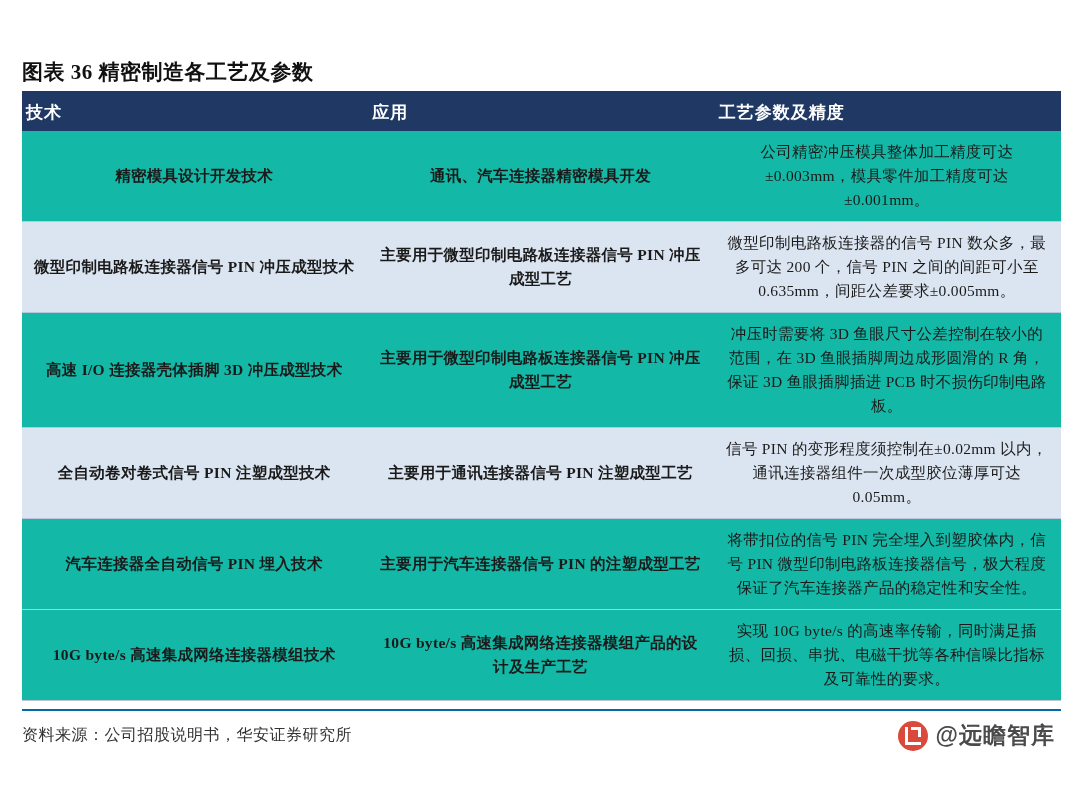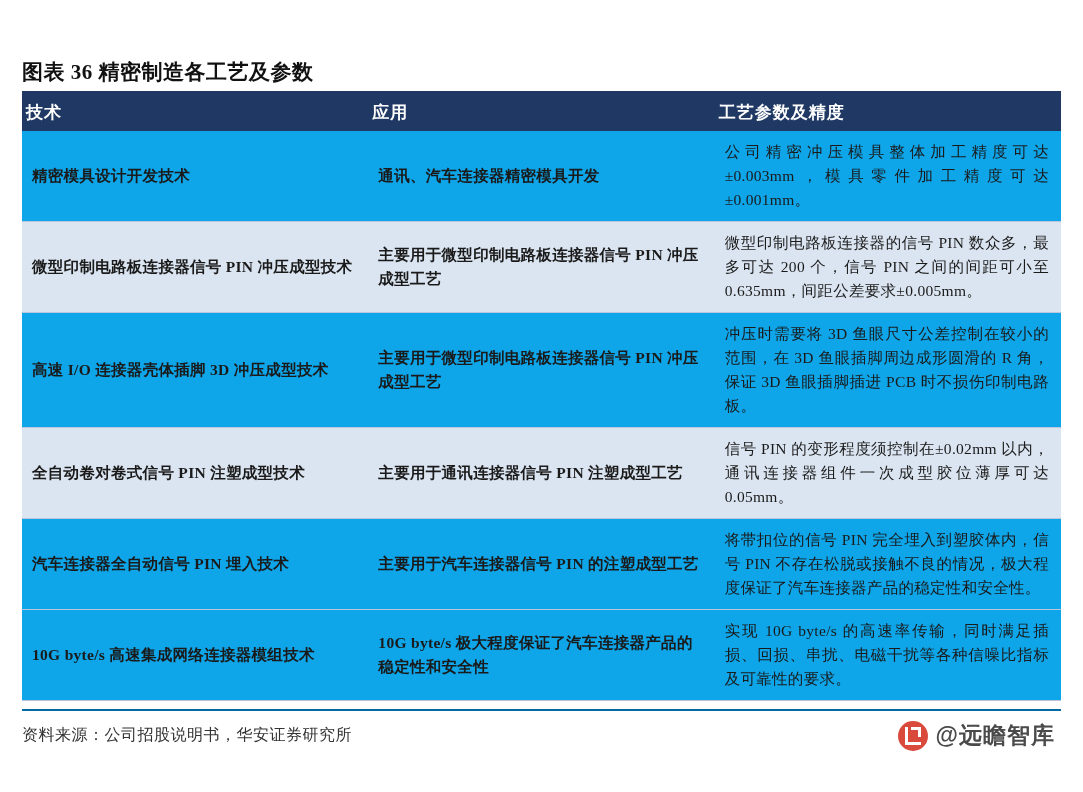--- a/index.html
+++ b/index.html
@@ -51,26 +51,27 @@
     letter-spacing: 1px;
     border: none;
   }
   table.main td {
     vertical-align: middle;
     padding: 9px 12px 9px 10px;
     font-size: 15.5px;
     line-height: 1.55;
     color: #1a1a1a;
     border-bottom: 1px solid #b9c6dd;
+    text-align: center;
   }
   table.main tr.alt td {
     background: #dbe5f1;
   }
   table.main tr.plain td {
-    background: #0ea5e9;
+    background: #14b8a6;
   }
   td.col-tech {
     font-weight: bold;
     font-size: 16px;
     width: 200px;
     letter-spacing: 0.3px;
   }
   td.col-app {
     width: 290px;
     letter-spacing: 0.3px;
@@ -171,25 +172,25 @@
         <td class="col-param">冲压时需要将 3D 鱼眼尺寸公差控制在较小的范围，在 3D 鱼眼插脚周边成形圆滑的 R 角，保证 3D 鱼眼插脚插进 PCB 时不损伤印制电路板。</td>
       </tr>
       <tr class="alt">
         <td class="col-tech">全自动卷对卷式信号 PIN 注塑成型技术</td>
         <td class="col-app">主要用于通讯连接器信号 PIN 注塑成型工艺</td>
         <td class="col-param">信号 PIN 的变形程度须控制在±0.02mm 以内，通讯连接器组件一次成型胶位薄厚可达 0.05mm。</td>
       </tr>
       <tr class="plain">
         <td class="col-tech">汽车连接器全自动信号 PIN 埋入技术</td>
         <td class="col-app">主要用于汽车连接器信号 PIN 的注塑成型工艺</td>
-        <td class="col-param">将带扣位的信号 PIN 完全埋入到塑胶体内，信号 PIN 不存在松脱或接触不良的情况，极大程度保证了汽车连接器产品的稳定性和安全性。</td>
+        <td class="col-param">将带扣位的信号 PIN 完全埋入到塑胶体内，信号 PIN 微型印制电路板连接器信号，极大程度保证了汽车连接器产品的稳定性和安全性。</td>
       </tr>
       <tr class="plain">
         <td class="col-tech">10G byte/s 高速集成网络连接器模组技术</td>
-        <td class="col-app">10G byte/s 极大程度保证了汽车连接器产品的稳定性和安全性</td>
+        <td class="col-app">10G byte/s 高速集成网络连接器模组产品的设计及生产工艺</td>
         <td class="col-param">实现 10G byte/s 的高速率传输，同时满足插损、回损、串扰、电磁干扰等各种信噪比指标及可靠性的要求。</td>
       </tr>
     </tbody>
   </table>
 
   <div class="source-row">
     <span class="source-text">资料来源：公司招股说明书，华安证券研究所</span>
     <span class="watermark">
       <span class="wm-logo"></span>
       <span class="wm-text">@远瞻智库</span>

